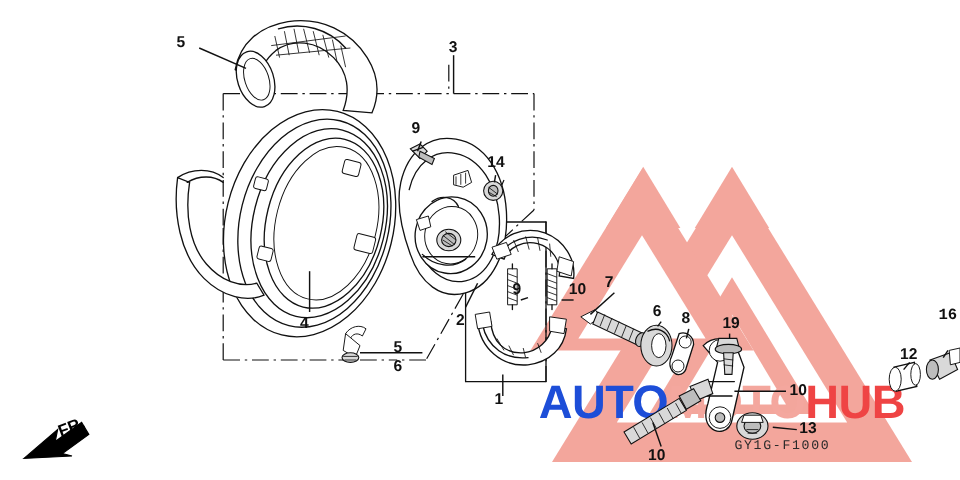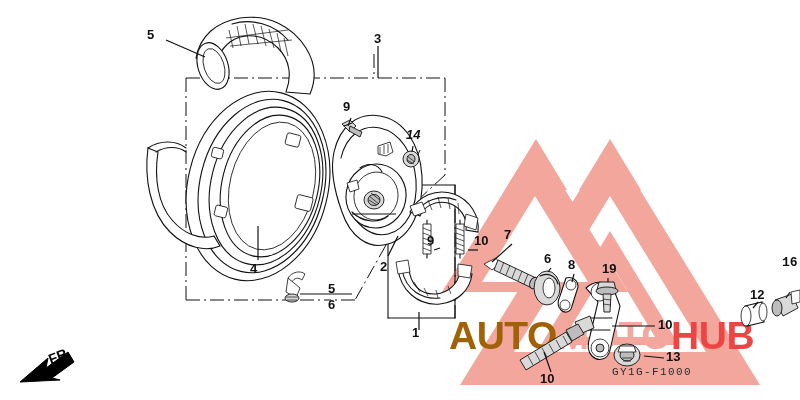--- a/index.html
+++ b/index.html
@@ -97,21 +97,21 @@
         <path d="M535 196 L588 282 L482 282 Z" fill="#ffffff"></path>
 
         <path d="M572 141 L600 186 L545 186 Z" fill="#ffffff"></path>
 
         <path d="M536 139 L567 190 L505 190 Z"></path>
         <path d="M610 139 L641 190 L579 190 Z"></path>
       </g>
     </svg>
 
     <div id="wm-text">
-      <span style="color:#a16207">AUTO</span><span style="color:#f4a79e">MOTO</span><span style="color:#ef4444">HUB</span>
+      <span style="color:#1d4ed8">AUTO</span><span style="color:#f4a79e">MOTO</span><span style="color:#ef4444">HUB</span>
     </div>
   </div>
 
   <svg id="diagram-svg" viewBox="0 0 800 400">
     <defs>
       <style>
         .ln  { fill:none; stroke:#111; stroke-width:1.1; stroke-linejoin:round; stroke-linecap:round; }
         .lnT { fill:none; stroke:#111; stroke-width:0.7; }
         .lnH { fill:none; stroke:#111; stroke-width:1.6; }
         .lead{ fill:none; stroke:#111; stroke-width:1.2; }
@@ -404,21 +404,21 @@
     </g>
 
     <g>
       <path d="M20 382 L48 358 L46 368 L68 352 L74 362 L52 378 L60 380 Z" fill="#000000" stroke="#000000" stroke-width="1"></path>
     </g>
   </svg>
 
   <div class="callout" style="left:147px; top:28px;">5</div>
   <div class="callout" style="left:374px; top:32px;">3</div>
   <div class="callout" style="left:343px; top:100px;">9</div>
-  <div class="callout" style="left:406px; top:128px;font-style:italic;">14</div>
+  <div class="callout" style="left:406px; top:128px;">14</div>
   <div class="callout" style="left:250px; top:262px;">4</div>
   <div class="callout" style="left:380px; top:260px;">2</div>
   <div class="callout" style="left:328px; top:282px;">5</div>
   <div class="callout" style="left:328px; top:298px;">6</div>
   <div class="callout" style="left:412px; top:326px;">1</div>
   <div class="callout" style="left:427px; top:234px;">9</div>
   <div class="callout" style="left:474px; top:234px;">10</div>
   <div class="callout" style="left:504px; top:228px;">7</div>
   <div class="callout" style="left:544px; top:252px;">6</div>
   <div class="callout" style="left:568px; top:258px;">8</div>

